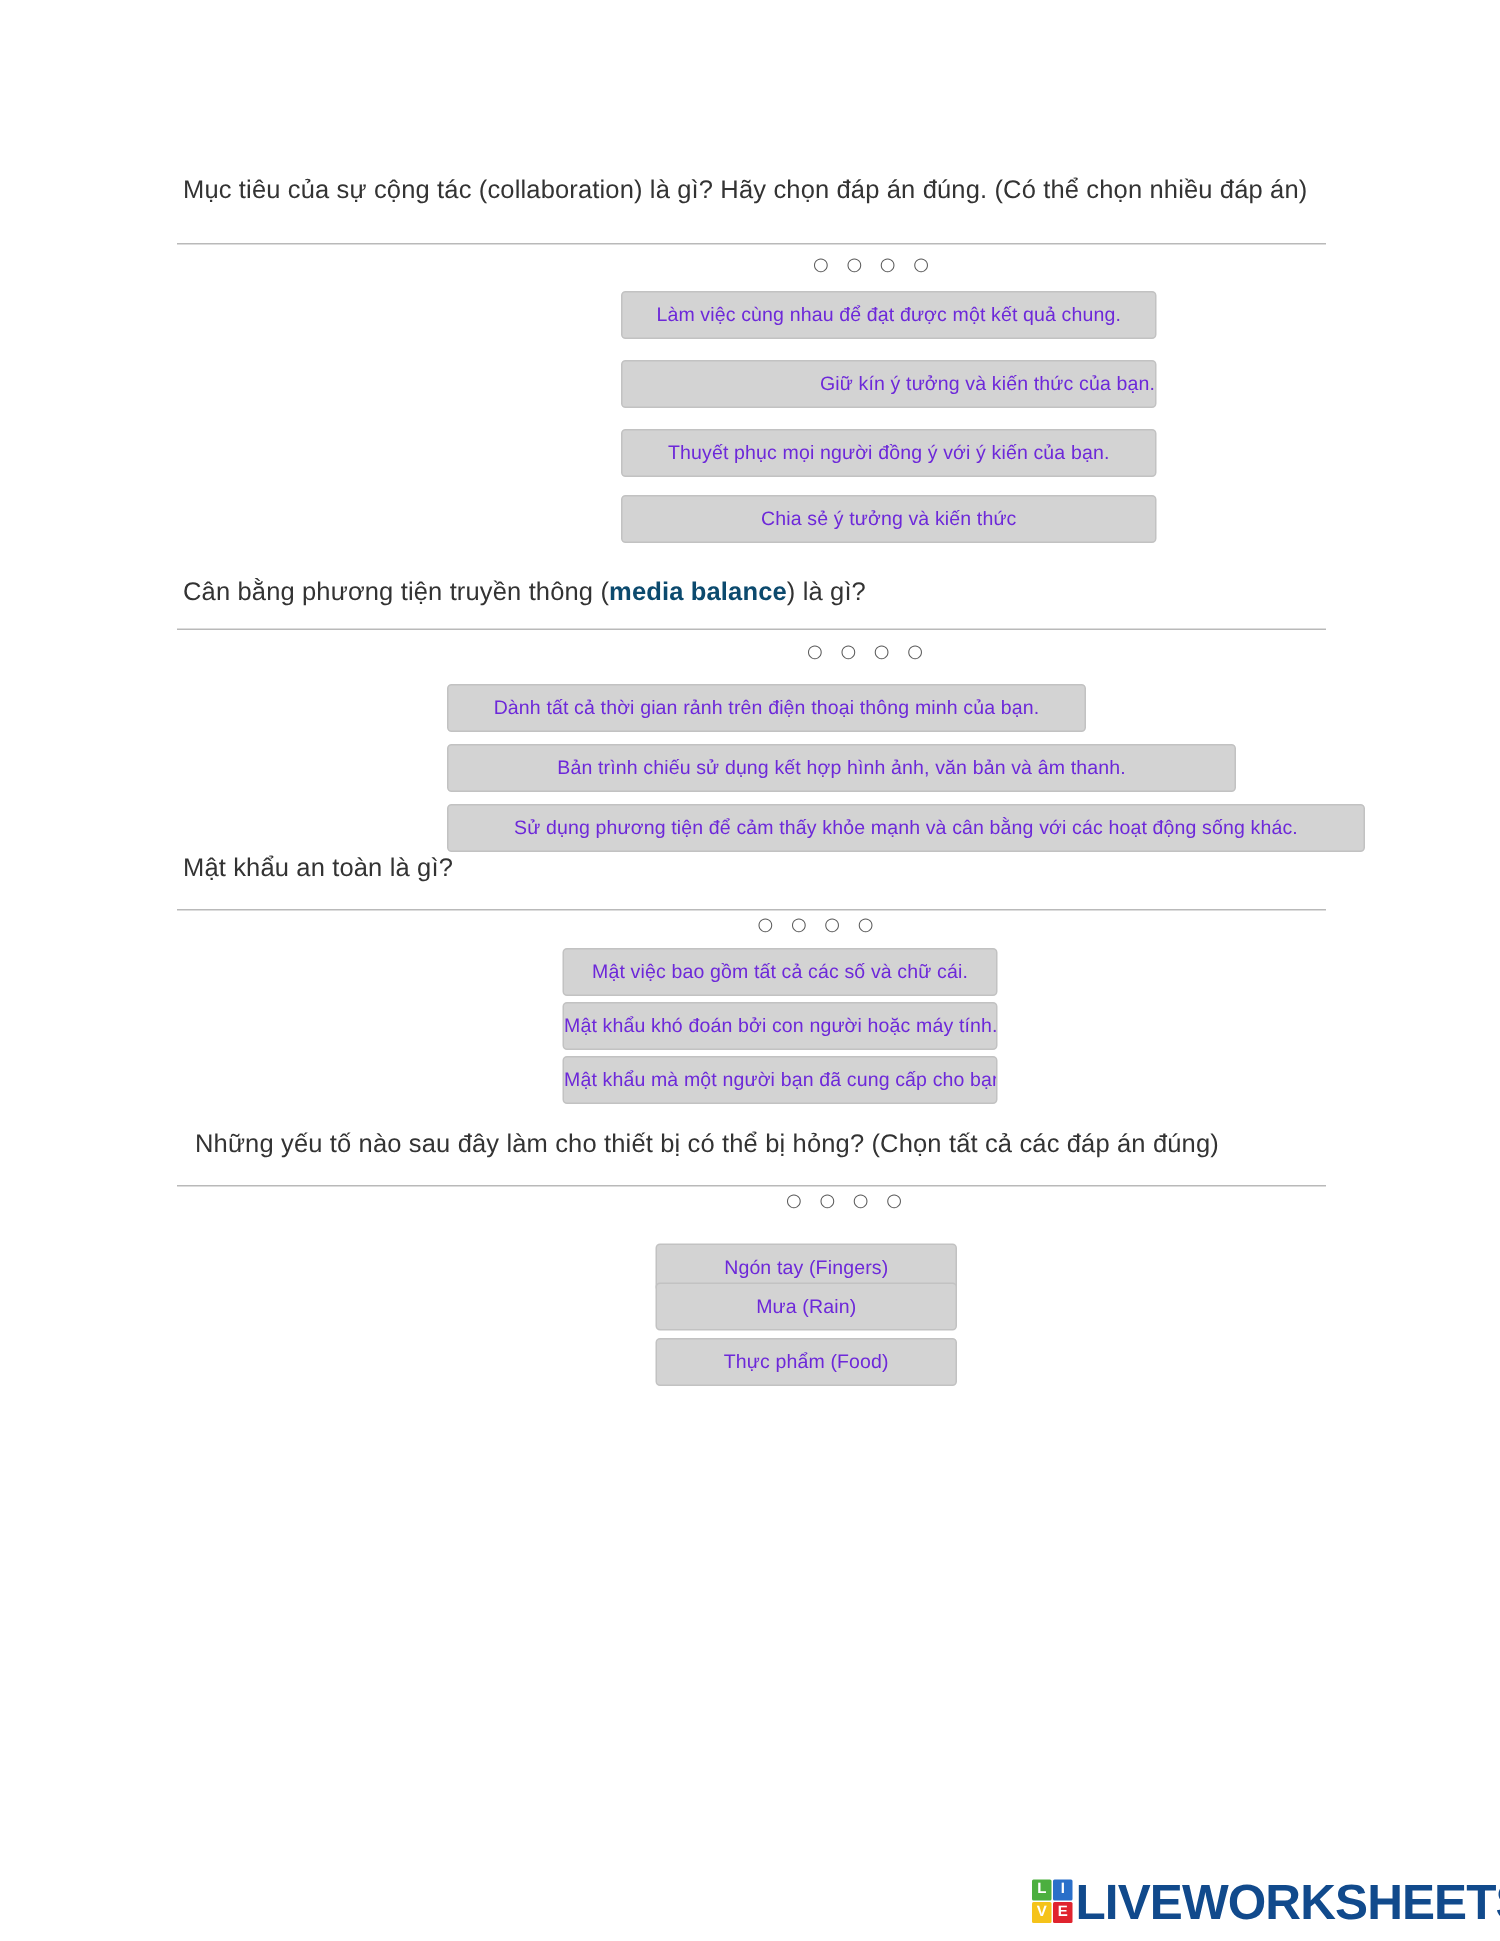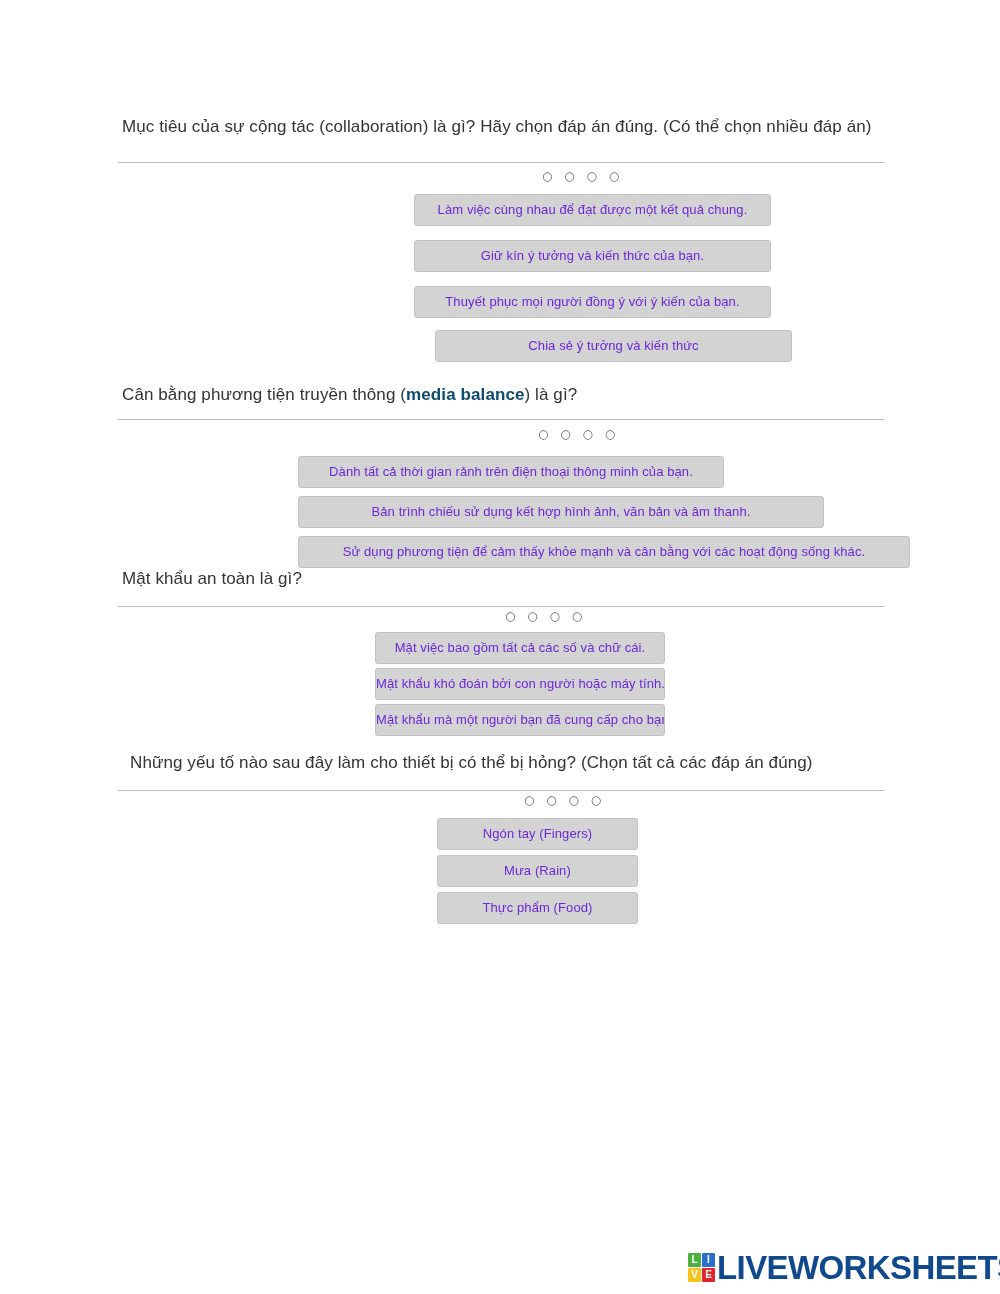--- a/index.html
+++ b/index.html
@@ -122,23 +122,23 @@
 <div class="sheet">
 
   <div class="qblock" style="top:118px;">
     <div class="qtext" style="position:absolute;left:122px;top:0px;">
       <span>Mục tiêu của sự cộng tác (collaboration) là gì? Hãy chọn đáp án đúng. (Có thể chọn nhiều đáp án)</span><b></b><span></span>
     </div>
     <div class="qrule" style="top:44px;"></div>
     <div class="dots" style="left:542px;top:52px;">○ ○ ○ ○</div>
 
     <div class="opt" style="left:414px;top:76px;width:357px;">Làm việc cùng nhau để đạt được một kết quả chung.</div>
-    <div class="opt" style="left:414px;top:122px;width:357px;">Giữ kín ý tưởng và kiến thức của bạn.</div>
+    <div class="opt" style="left:414px;top:122px;width:357px;text-align:right;">Giữ kín ý tưởng và kiến thức của bạn.</div>
     <div class="opt" style="left:414px;top:168px;width:357px;">Thuyết phục mọi người đồng ý với ý kiến của bạn.</div>
-    <div class="opt" style="left:414px;top:212px;width:357px;margin-left:21px;">Chia sẻ ý tưởng và kiến thức</div>
+    <div class="opt" style="left:414px;top:212px;width:357px;">Chia sẻ ý tưởng và kiến thức</div>
   </div>
 
   <div class="qblock" style="top:386px;">
     <div class="qtext" style="position:absolute;left:122px;top:0px;">
       <span>Cân bằng phương tiện truyền thông (</span><b>media balance</b><span>) là gì?</span>
     </div>
     <div class="qrule" style="top:33px;"></div>
     <div class="dots" style="left:538px;top:42px;">○ ○ ○ ○</div>
 
     <div class="opt" style="left:298px;top:70px;width:426px;">Dành tất cả thời gian rảnh trên điện thoại thông minh của bạn.</div>
@@ -158,21 +158,21 @@
     <div class="opt" style="left:375px;top:134px;width:290px;">Mật khẩu mà một người bạn đã cung cấp cho bạn.</div>
   </div>
 
   <div class="qblock" style="top:754px;">
     <div class="qtext" style="position:absolute;left:130px;top:0px;">
       <span>Những yếu tố nào sau đây làm cho thiết bị có thể bị hỏng? (Chọn tất cả các đáp án đúng)</span><b></b><span></span>
     </div>
     <div class="qrule" style="top:36px;"></div>
     <div class="dots" style="left:524px;top:40px;">○ ○ ○ ○</div>
 
-    <div class="opt" style="left:437px;top:64px;width:201px;">Ngón tay (Fingers)</div>
+    <div class="opt" style="left:437px;top:75px;width:201px;">Ngón tay (Fingers)</div>
     <div class="opt" style="left:437px;top:101px;width:201px;">Mưa (Rain)</div>
     <div class="opt" style="left:437px;top:138px;width:201px;">Thực phẩm (Food)</div>
   </div>
 
   <div class="logo">
     <div class="logo-grid">
       <div class="logo-tile" style="background:#4caf3f;">L</div>
       <div class="logo-tile" style="background:#2a6fc9;">I</div>
       <div class="logo-tile" style="background:#f5c31a;">V</div>
       <div class="logo-tile" style="background:#e0232e;">E</div>

